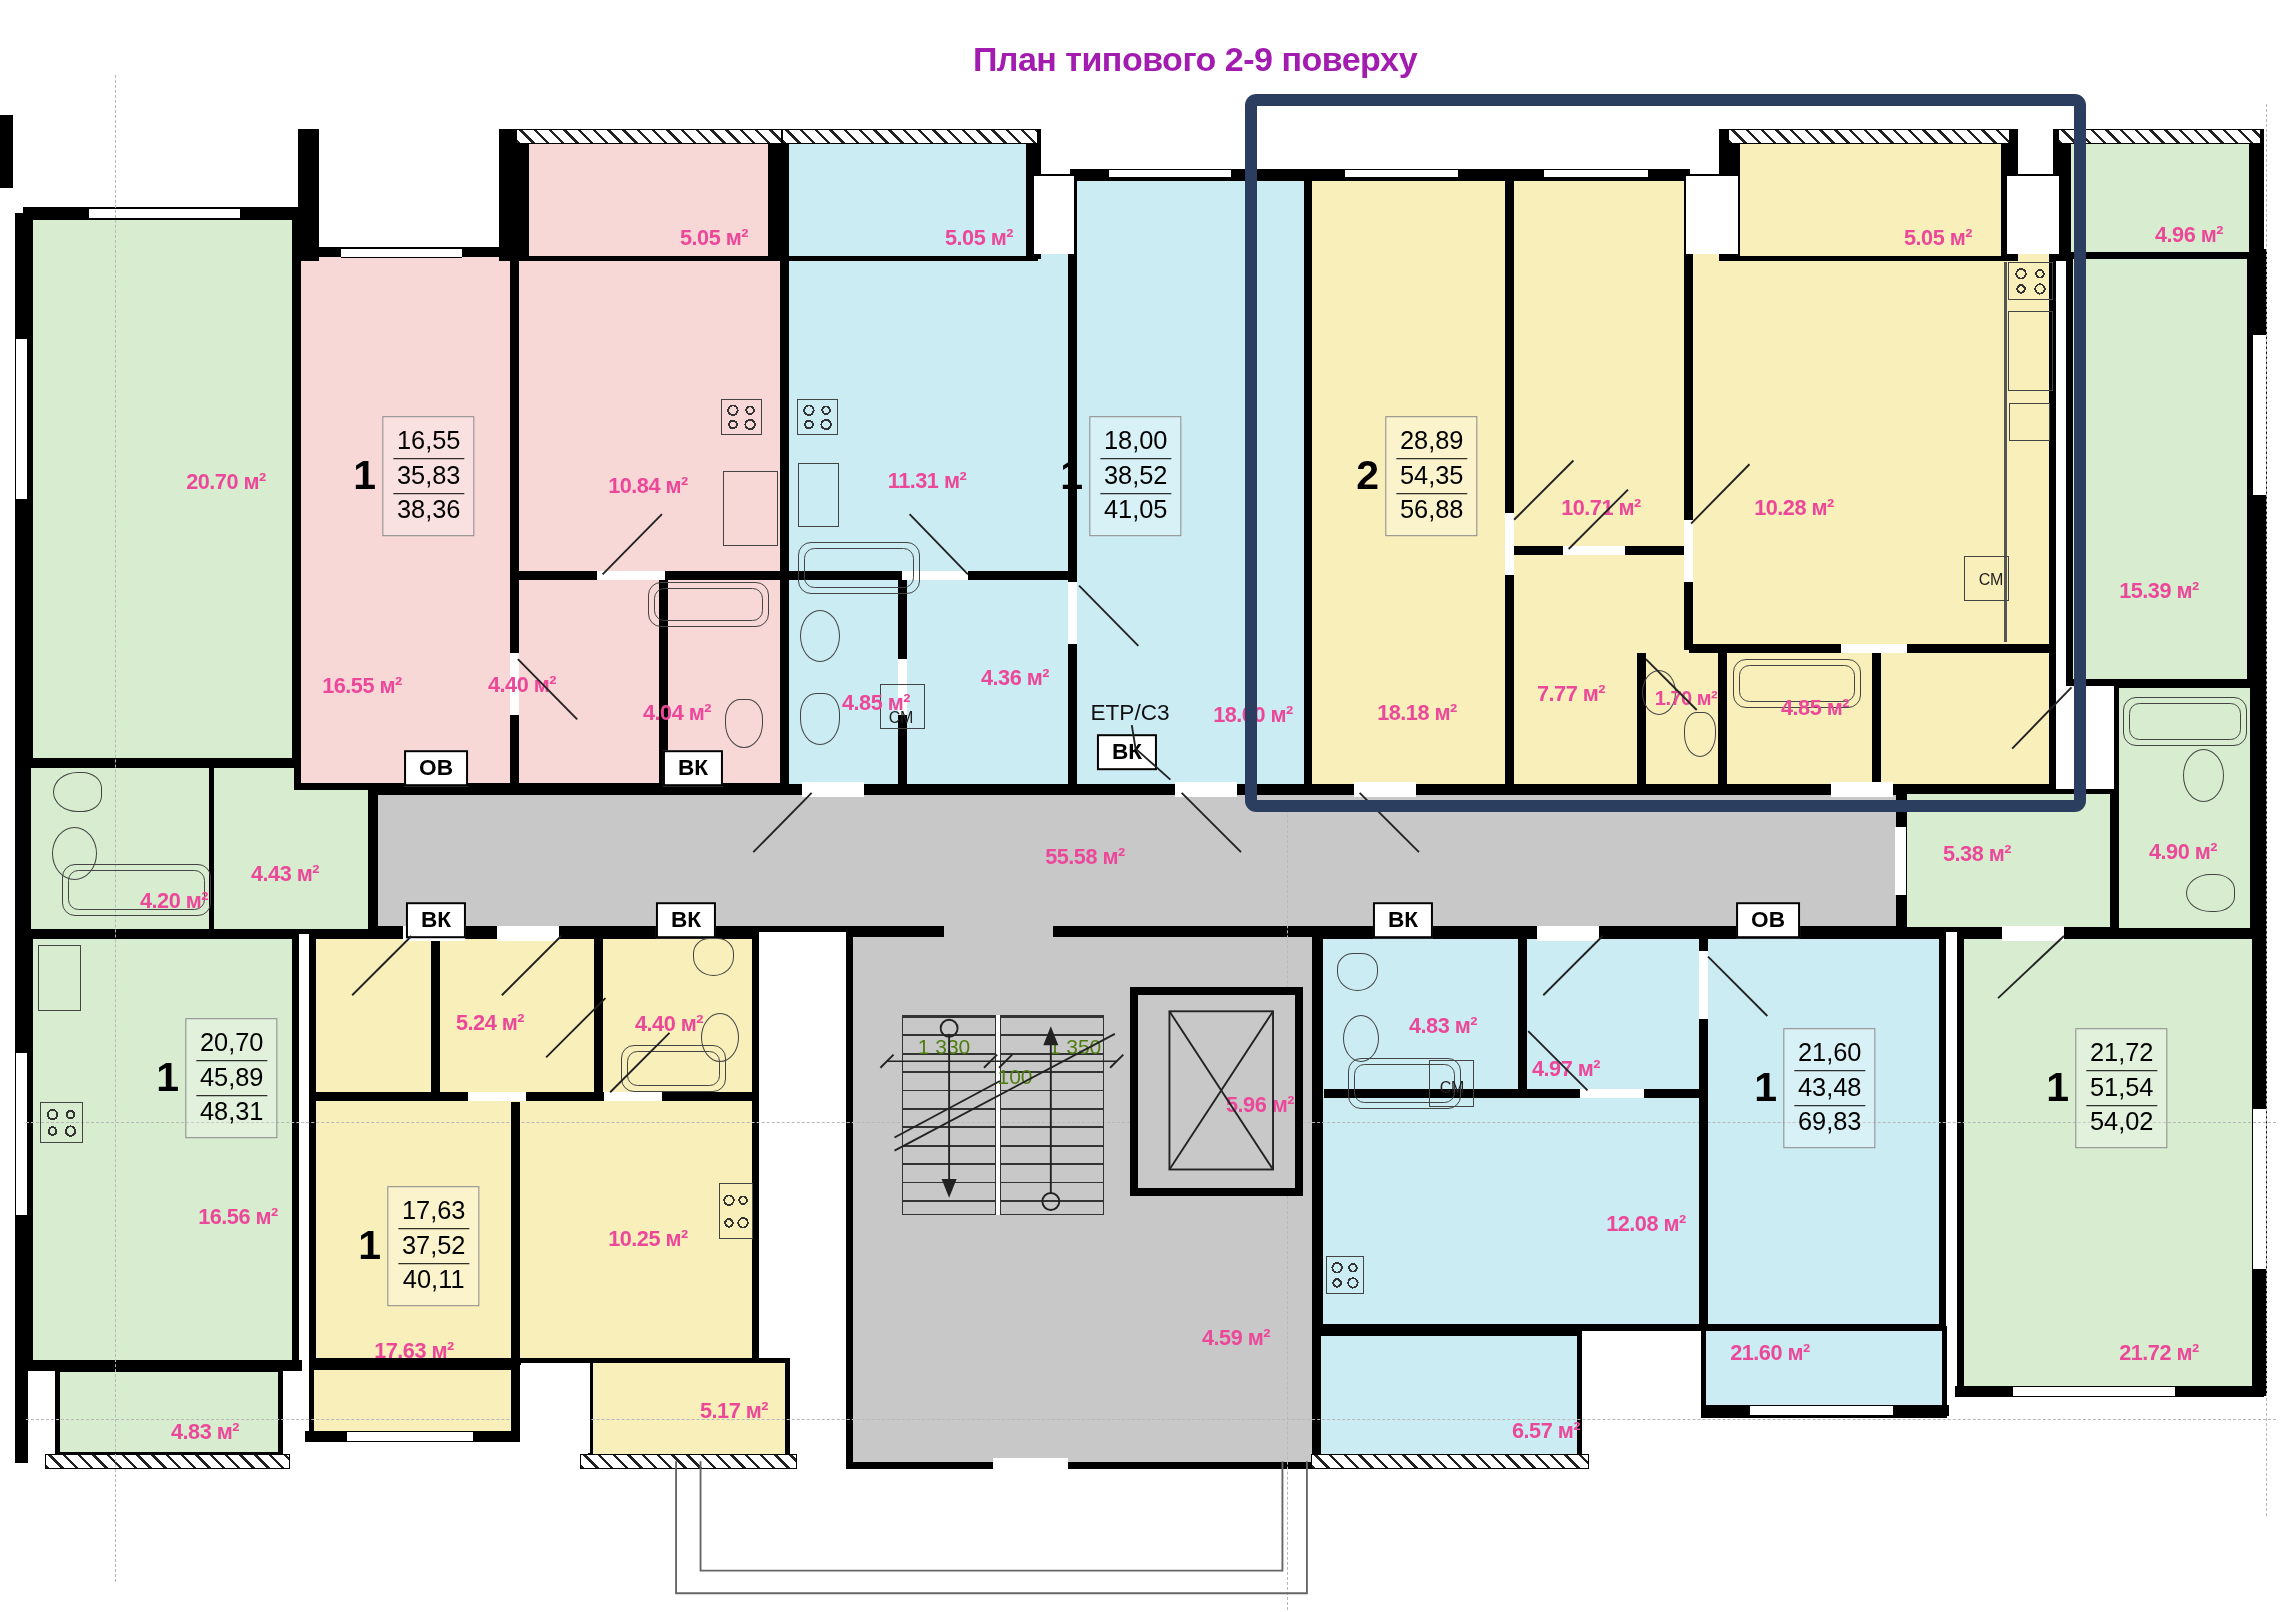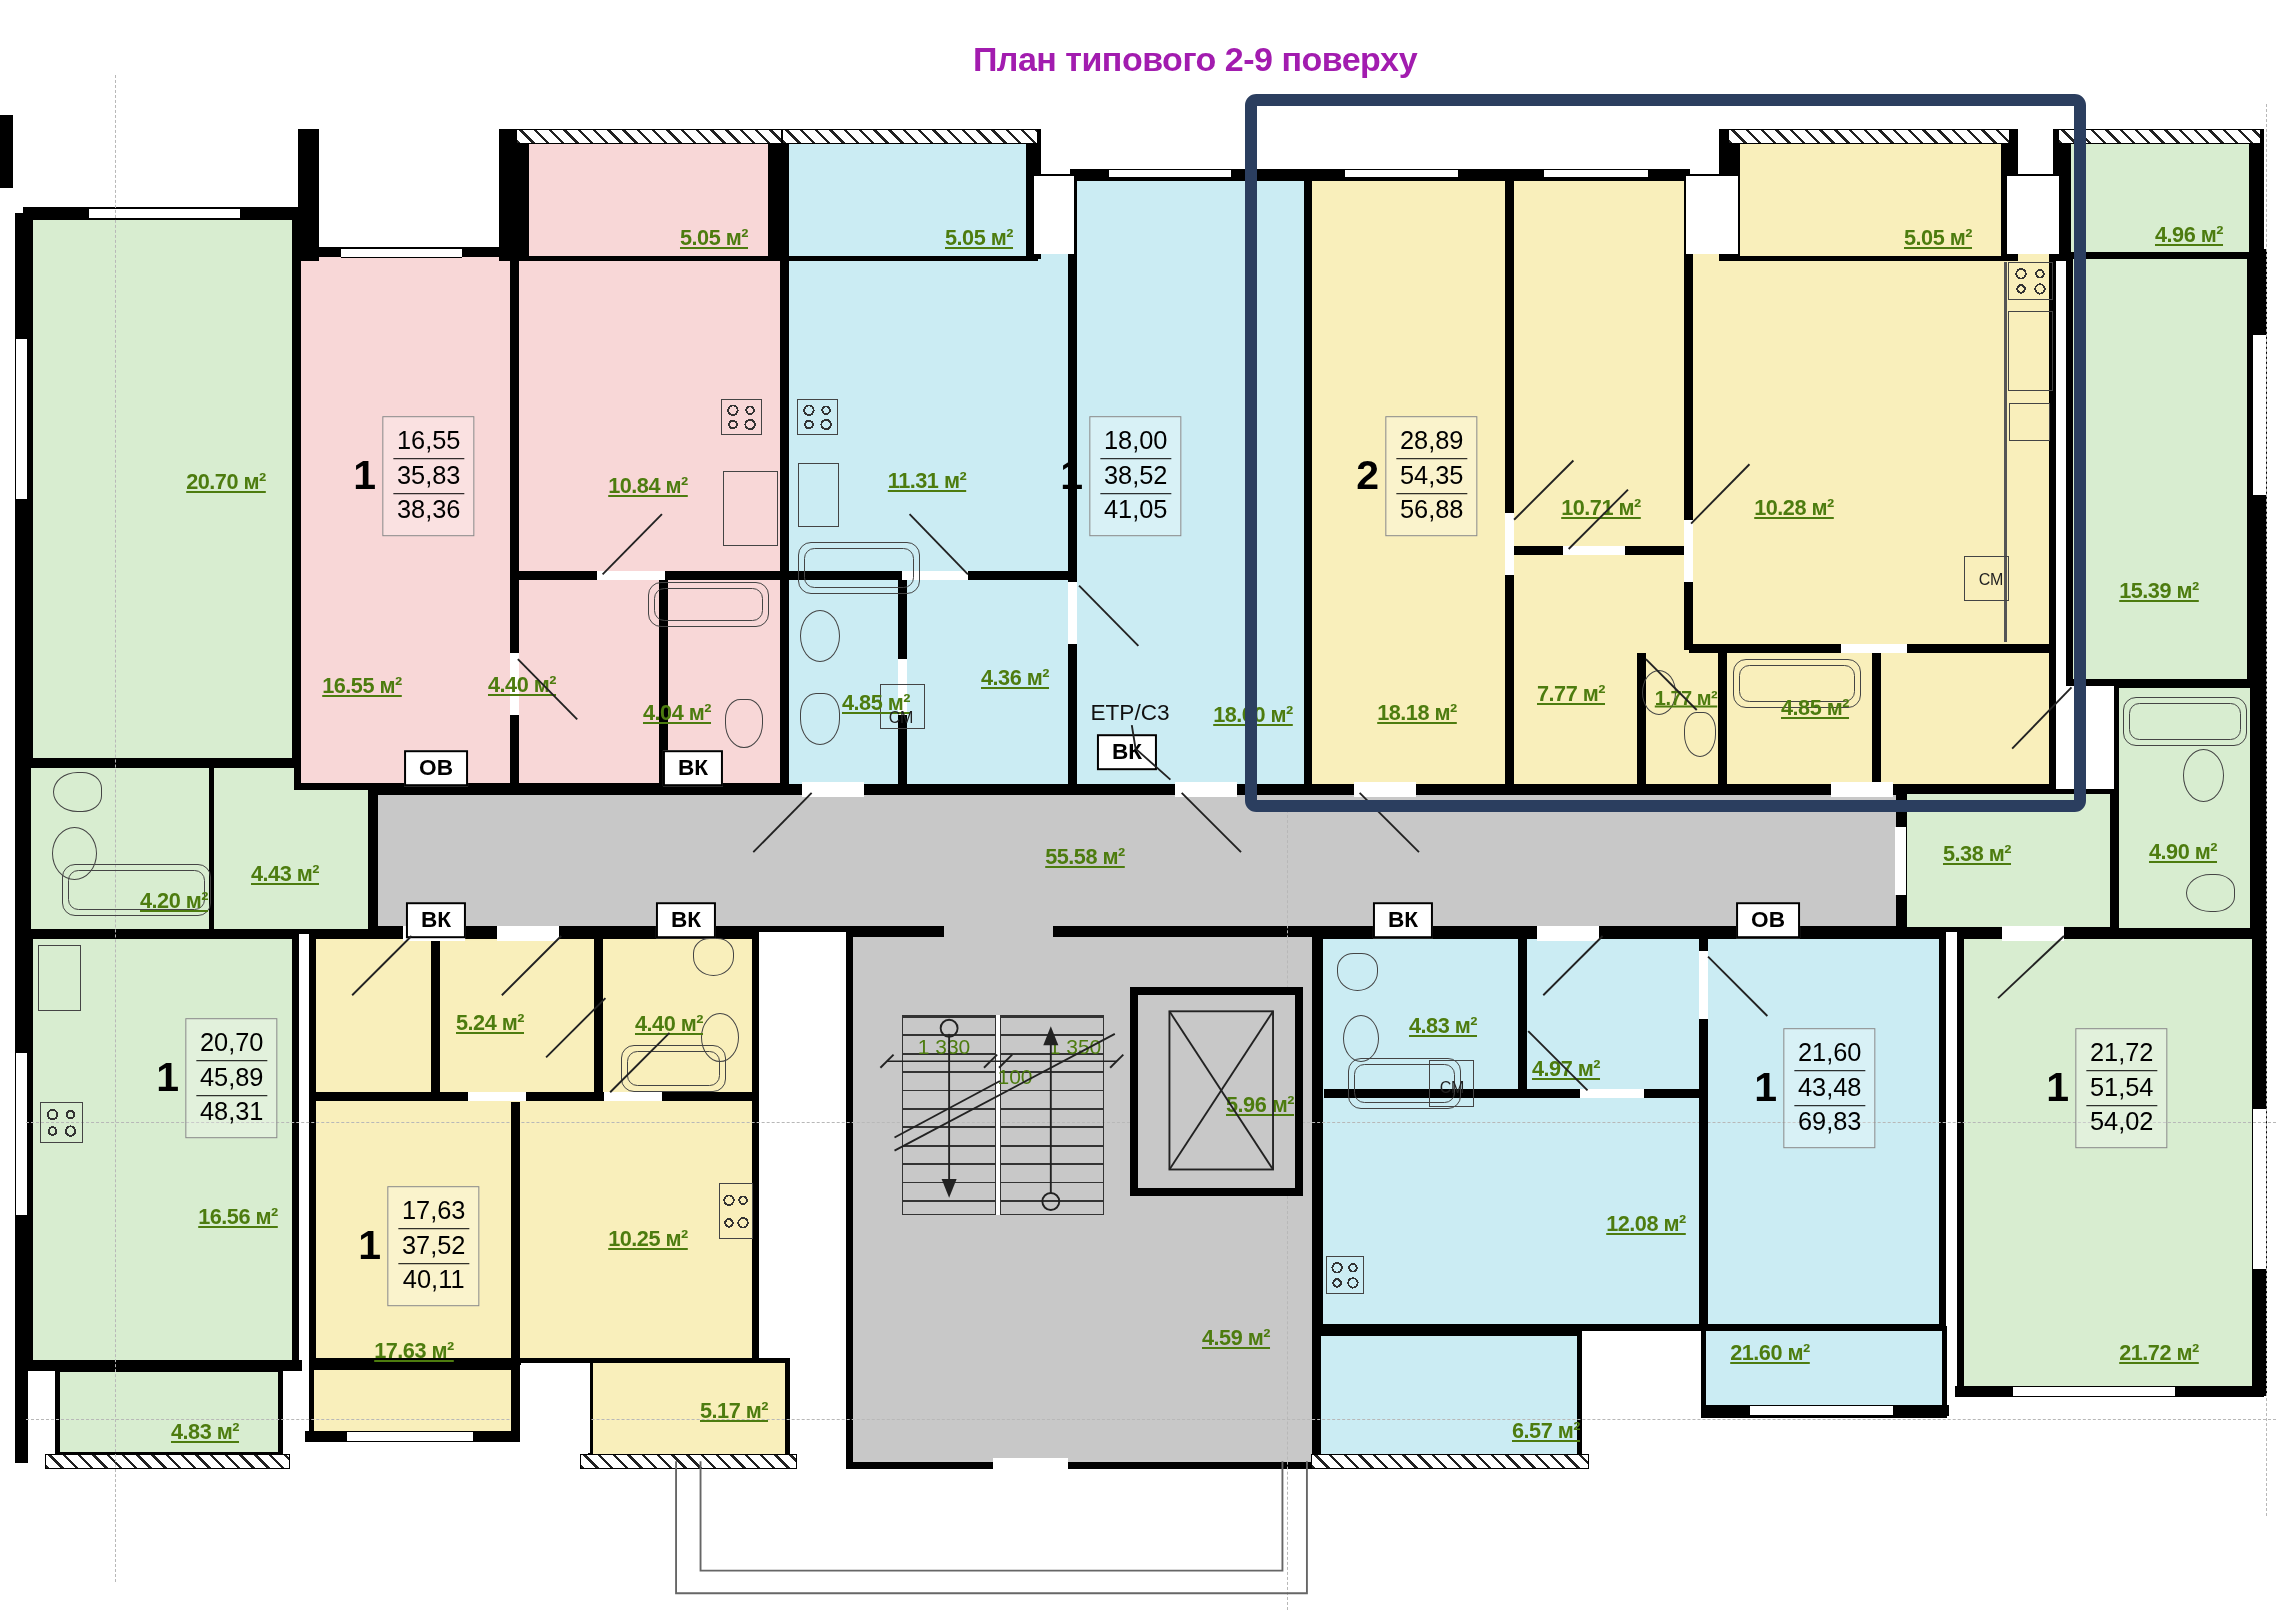--- a/index.html
+++ b/index.html
@@ -9,22 +9,22 @@
   .pink{background:#f8d7d7}.cyan{background:#cbecf3}.yellow{background:#f9efbb}
   .green{background:#d8edd0}.gray{background:#c8c8c8}
   .wall{position:absolute;background:#000}
   .thinwall{position:absolute;background:#555}
   .gap{position:absolute;background:#fff}
   .ggap{position:absolute;background:#c8c8c8}
   .hatch{position:absolute;box-sizing:border-box;border:1.9px solid #000;background-color:#fff;
          background-image:repeating-linear-gradient(45deg,#222 0 2.4px,transparent 2.4px 10.4px)}
   .hwin{position:absolute;box-sizing:border-box;background:#fff;border:1.9px solid #000;border-left:none;border-right:none}
   .vwin{position:absolute;box-sizing:border-box;background:#fff;border:1.9px solid #000;border-top:none;border-bottom:none}
-  .area-label{position:absolute;transform:translate(-50%,-50%);color:#4d7c0f;font-weight:bold;font-size:21.7px;
-              letter-spacing:-0.5px;text-decoration:underline;white-space:nowrap;z-index:40}
+  .area-label{position:absolute;transform:translate(-50%,-50%);color:#ec4899;font-weight:bold;font-size:21.7px;
+              letter-spacing:-0.5px;white-space:nowrap;z-index:40}
   .spec{position:absolute;transform:translate(-50%,-50%);display:flex;align-items:center;gap:6.6px;z-index:40}
   .spec .n{font-size:41px;font-weight:bold;color:#000;line-height:1}
   .spec .vals{border:0.9px solid #888;background:rgba(255,255,255,.25);padding:7.5px 9.4px;text-align:center}
   .spec .vals div{font-size:25.4px;color:#000;line-height:1.25;padding:0.9px 3.8px}
   .spec .vals div.u{border-bottom:1.9px solid #000}
   .tag{position:absolute;transform:translate(-50%,-50%);background:#fff;border:2.8px solid #000;
        font-size:22.6px;font-weight:600;color:#000;padding:2.8px 13px;white-space:nowrap;z-index:40}
   .cm{position:absolute;transform:translate(-50%,-50%);font-size:16px;color:#222;z-index:40;white-space:nowrap}
   .etr{position:absolute;transform:translate(-50%,-50%);font-size:22.6px;color:#111;z-index:40;white-space:nowrap}
   .dim{position:absolute;transform:translate(-50%,-50%);font-size:21px;color:#4d7c0f;z-index:40;white-space:nowrap}
@@ -250,21 +250,21 @@
 
   <div class="area-label" style="left:927px;top:481px">11.31 м²</div>
   <div class="area-label" style="left:1015px;top:678px">4.36 м²</div>
   <div class="area-label" style="left:876px;top:703px">4.85 м²</div>
   <div class="area-label" style="left:1253px;top:715px">18.00 м²</div>
 
   <div class="area-label" style="left:1601px;top:508px">10.71 м²</div>
   <div class="area-label" style="left:1794px;top:508px">10.28 м²</div>
   <div class="area-label" style="left:1417px;top:713px">18.18 м²</div>
   <div class="area-label" style="left:1571px;top:694px">7.77 м²</div>
-  <div class="area-label" style="left:1686px;top:698px;font-size:20px">1.77 м²</div>
+  <div class="area-label" style="left:1686px;top:698px;font-size:20px">1.70 м²</div>
   <div class="area-label" style="left:1815px;top:708px">4.85 м²</div>
 
   <div class="area-label" style="left:2159px;top:591px">15.39 м²</div>
   <div class="area-label" style="left:1977px;top:854px">5.38 м²</div>
   <div class="area-label" style="left:2183px;top:852px">4.90 м²</div>
   <div class="area-label" style="left:2159px;top:1353px">21.72 м²</div>
 
   <div class="area-label" style="left:1085px;top:857px">55.58 м²</div>
 
   <div class="area-label" style="left:174px;top:901px">4.20 м²</div>

